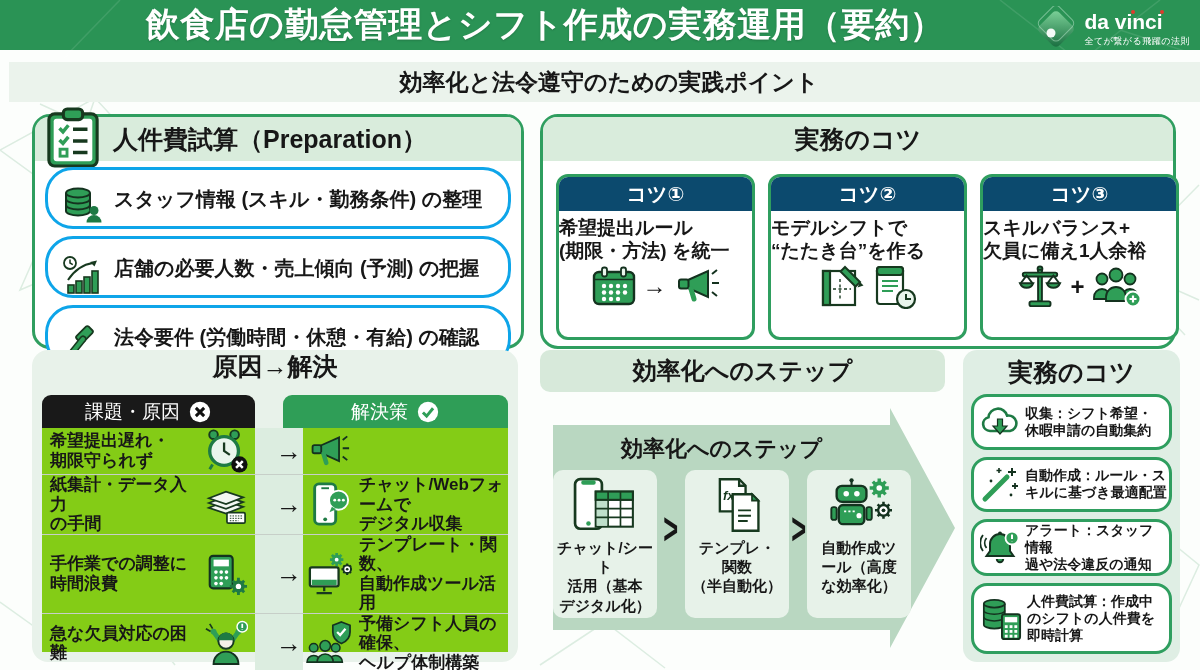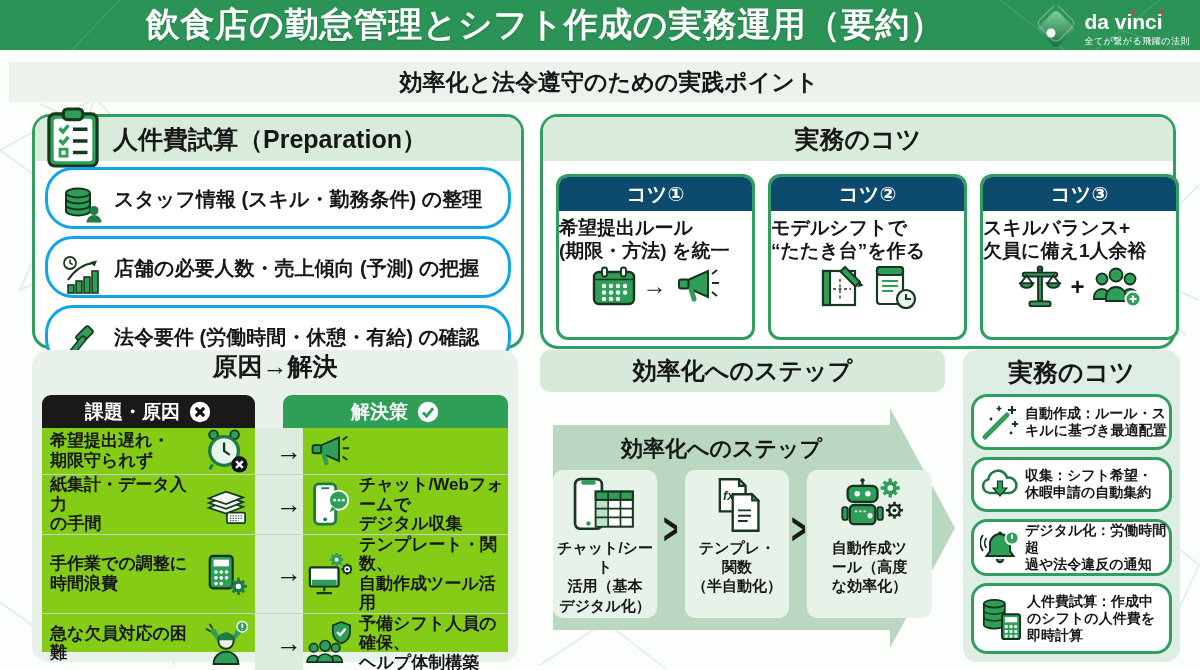--- a/index.html
+++ b/index.html
@@ -45,21 +45,21 @@
              display:flex;align-items:center;justify-content:center;}
   .card-text{font-size:19px;font-weight:800;white-space:pre-line;line-height:1.22;margin-top:5px;}
   .card-icons{display:flex;align-items:center;justify-content:center;gap:7px;margin-top:3px;}
   .glyph{font-size:24px;font-weight:800;}
 
   
   .p-cause{position:absolute;left:32px;top:350px;width:486px;height:312px;background:#e8f2ea;border-radius:16px;z-index:2;}
   .cause-title{text-align:center;font-size:25px;font-weight:800;padding-top:0;}
   .cause-table{position:absolute;left:10px;right:10px;top:45px;bottom:10px;}
   .cause-heads{display:grid;grid-template-columns:213px 28px 1fr;height:33px;}
-  .chead{display:flex;align-items:center;justify-content:center;gap:8px;font-size:19px;font-weight:700;color:#fff;
+  .chead{display:flex;align-items:center;justify-content:center;gap:8px;font-size:19px;font-weight:400;color:#fff;
          border-radius:9px 9px 0 0;}
   .head-problem{background:#191919;}
   .head-solution{background:#2f9e57;text-align:right;}
   .cause-rows{position:absolute;left:0;right:0;top:33px;bottom:0;background:#84cc16;display:flex;flex-direction:column;}
   .crow{flex:1;display:grid;grid-template-columns:155px 58px 48px 52px 1fr;align-items:center;border-top:1px solid #c7cfc8;}
   .crow:first-child{border-top:none;}
   .c-problem{font-size:17px;font-weight:800;line-height:1.15;white-space:pre-line;padding-left:8px;}
   .c-solution{font-size:17px;font-weight:800;line-height:1.15;white-space:pre-line;padding-left:4px;}
   .c-icon{display:flex;align-items:center;justify-content:center;}
   .c-strip{background:#dcede0;height:100%;display:flex;align-items:center;justify-content:center;}
@@ -472,21 +472,21 @@
         <text x="15" y="21" font-size="12" font-style="italic" font-weight="700" fill="#17391f">fx</text>
         <path d="M24 16 H42 l6 6 V50 H24 z" fill="#fff" stroke="#17391f" stroke-width="2.2"></path>
         <path d="M42 16 v6 h6 z" fill="#2f9e57" stroke="#17391f" stroke-width="1.6"></path>
         <path d="M29 31 h12 M29 36 h12 M29 41 h9" stroke="#17391f" stroke-width="1.8"></path>
       </svg>
       <div class="sbox-label">テンプレ・
 関数
 （半自動化）</div>
     </div>
     <div class="schev" style="left:255px;">&gt;</div>
-    <div class="sbox" style="left:272px;width:125px;">
+    <div class="sbox" style="left:272px;width:104px;">
       <svg width="66" height="56" viewBox="0 0 62 52">
         <path d="M24 8 V3.5" stroke="#14321f" stroke-width="2"></path>
           <circle cx="24" cy="2.8" r="2" fill="#14321f"></circle>
         <rect x="10" y="8" width="28" height="15" rx="5" fill="#2f9e57" stroke="#14321f" stroke-width="2.2"></rect>
         <circle cx="19" cy="15.5" r="2.6" fill="#fff"></circle>
           <circle cx="29" cy="15.5" r="2.6" fill="#fff"></circle>
         <rect x="5" y="28" width="5" height="12" rx="2" fill="#2f9e57" stroke="#14321f" stroke-width="1.8"></rect>
         <rect x="38" y="28" width="5" height="12" rx="2" fill="#2f9e57" stroke="#14321f" stroke-width="1.8"></rect>
         <rect x="12" y="26" width="24" height="18" rx="4" fill="#2f9e57" stroke="#14321f" stroke-width="2.2"></rect>
         <path d="M17 32 h2 M21 32 h2 M25 32 h2" stroke="#fff" stroke-width="1.6"></path>
@@ -502,55 +502,55 @@
 ール（高度
 な効率化）</div>
     </div>
   </div>
 
   <div class="p-tools">
     <div class="tools-title">実務のコツ</div>
     <div class="tool-items">
       <div class="tpill">
         <span class="ticon">
+          <svg width="40" height="34" viewBox="0 0 40 34">
+            <path d="M10 26 a7 7 0 0 1 -1.5 -13.8 a9.5 9.5 0 0 1 18.6 -1.6 A6.5 6.5 0 0 1 30 26 z" fill="#fff" stroke="#1e7a44" stroke-width="2.6"></path>
+            <path d="M17.5 14 h5 v7 h4.5 l-7 8 -7 -8 h4.5 z" fill="#2f9e57" stroke="#14321f" stroke-width="1.2"></path>
+          </svg>
+        </span>
+        <div class="tpill-label">収集：シフト希望・
+休暇申請の自動集約</div>
+      </div>
+      <div class="tpill">
+        <span class="ticon">
           <svg width="38" height="38" viewBox="0 0 38 38">
             <path d="M4 34 L26 12" stroke="#2f9e57" stroke-width="5" stroke-linecap="round"></path>
             <path d="M31 3 v8 M27 7 h8" stroke="#14321f" stroke-width="2"></path>
             <path d="M34 18 v6 M31 21 h6" stroke="#14321f" stroke-width="1.8"></path>
             <path d="M18 3 v5 M15.5 5.5 h5" stroke="#14321f" stroke-width="1.6"></path>
             <circle cx="10" cy="16" r="1.4" fill="#14321f"></circle>
               <circle cx="30" cy="30" r="1.4" fill="#14321f"></circle>
           </svg>
         </span>
         <div class="tpill-label">自動作成：ルール・ス
 キルに基づき最適配置</div>
-      </div>
-      <div class="tpill">
-        <span class="ticon">
-          <svg width="40" height="34" viewBox="0 0 40 34">
-            <path d="M10 26 a7 7 0 0 1 -1.5 -13.8 a9.5 9.5 0 0 1 18.6 -1.6 A6.5 6.5 0 0 1 30 26 z" fill="#fff" stroke="#1e7a44" stroke-width="2.6"></path>
-            <path d="M17.5 14 h5 v7 h4.5 l-7 8 -7 -8 h4.5 z" fill="#2f9e57" stroke="#14321f" stroke-width="1.2"></path>
-          </svg>
-        </span>
-        <div class="tpill-label">収集：シフト希望・
-休暇申請の自動集約</div>
       </div>
       <div class="tpill">
         <span class="ticon">
           <svg width="40" height="38" viewBox="0 0 40 38">
             <path d="M6.5 9 a8 8 0 0 0 0 10" fill="none" stroke="#14321f" stroke-width="1.8"></path>
             <path d="M3 6 a13 13 0 0 0 0 16" fill="none" stroke="#14321f" stroke-width="1.8"></path>
             <circle cx="20" cy="4.5" r="2" fill="#14321f"></circle>
             <path d="M20 5 a10 10 0 0 1 10 10 v7 l3.5 5 H6.5 L10 22 v-7 A10 10 0 0 1 20 5 z" fill="#2f9e57" stroke="#14321f" stroke-width="2"></path>
             <path d="M16.8 30 a3.2 3.2 0 0 0 6.4 0" fill="#2f9e57" stroke="#14321f" stroke-width="2"></path>
             <circle cx="32" cy="9" r="6.5" fill="#2f9e57" stroke="#fff" stroke-width="1.8"></circle>
             <path d="M32 5.5 v4.5 M32 12.5 v.3" stroke="#fff" stroke-width="2"></path>
           </svg>
         </span>
-        <div class="tpill-label">デジタル化：労働時間超
+        <div class="tpill-label">アラート：スタッフ情報
 過や法令違反の通知</div>
       </div>
       <div class="tpill tpill-tall">
         <span class="ticon">
           <svg width="42" height="44" viewBox="0 0 44 46">
             <path d="M4 7 V29 a11 4 0 0 0 22 0 V7" fill="#2f9e57" stroke="#14321f" stroke-width="1.8"></path>
             <ellipse cx="15" cy="7" rx="11" ry="4" fill="#2f9e57" stroke="#14321f" stroke-width="1.8"></ellipse>
             <path d="M4 14 a11 4 0 0 0 22 0 M4 21 a11 4 0 0 0 22 0" fill="none" stroke="#14321f" stroke-width="1.5"></path>
             <rect x="23" y="18" width="19" height="26" rx="2.5" fill="#2f9e57" stroke="#14321f" stroke-width="2"></rect>
             <rect x="26" y="21" width="13" height="5.5" fill="#fff"></rect>

